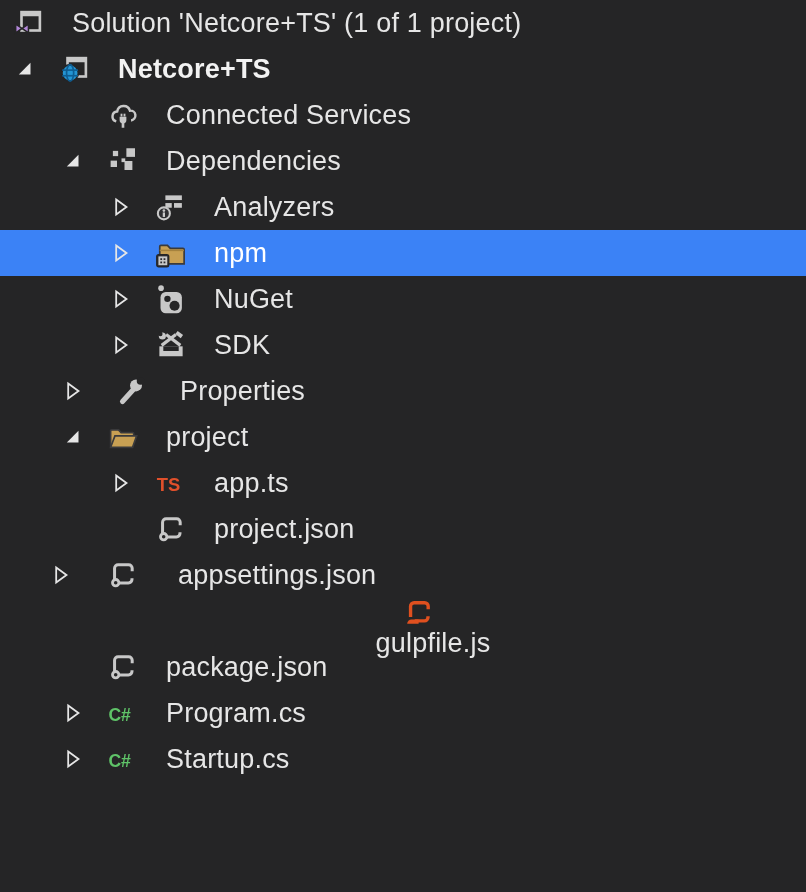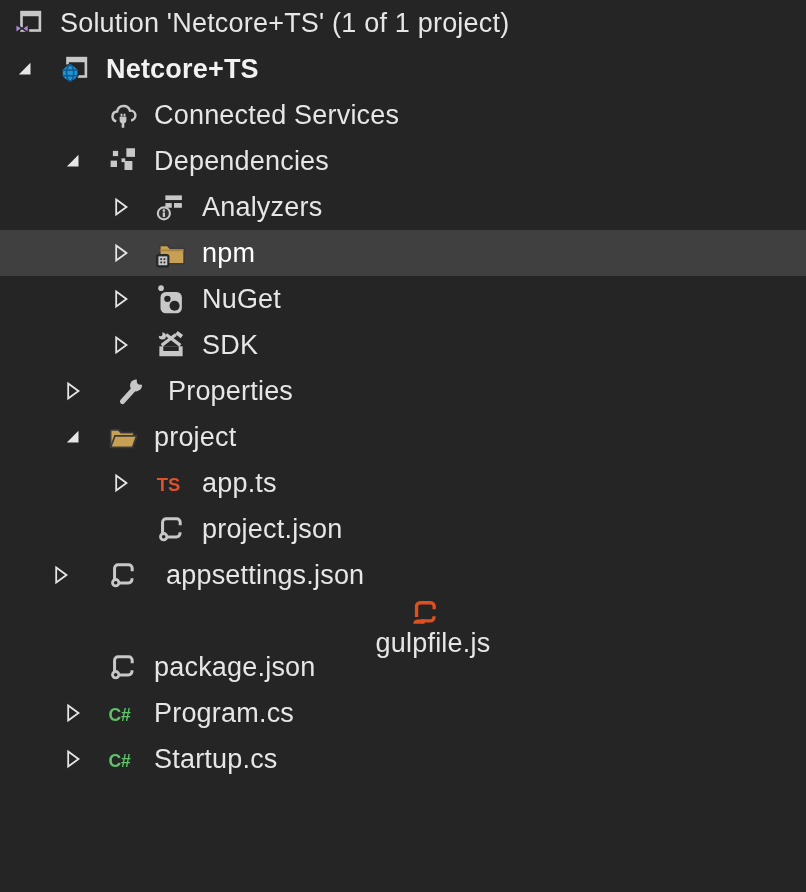--- a/index.html
+++ b/index.html
@@ -17,37 +17,37 @@
     user-select: none;
   }
   .row {
     display: flex;
     align-items: center;
     height: 46px;
     white-space: nowrap;
     cursor: default;
   }
   .row.selected {
-    background: #404040;
+    background: #3b82f6;
   }
   .arrow-slot {
     width: 48px;
     min-width: 48px;
     height: 46px;
     display: flex;
     align-items: center;
     justify-content: flex-start;
     padding-left: 2px;
     box-sizing: border-box;
   }
   .icon-slot {
     width: 30px;
     min-width: 30px;
     height: 30px;
-    margin-right: 16px;
+    margin-right: 28px;
     display: flex;
     align-items: center;
   }
   .icon-slot svg { display: block; }
   .label {
     font-size: 27px;
     color: #e6e6e6;
     letter-spacing: 0.2px;
   }
   .row.selected .label { color: #ffffff; }

